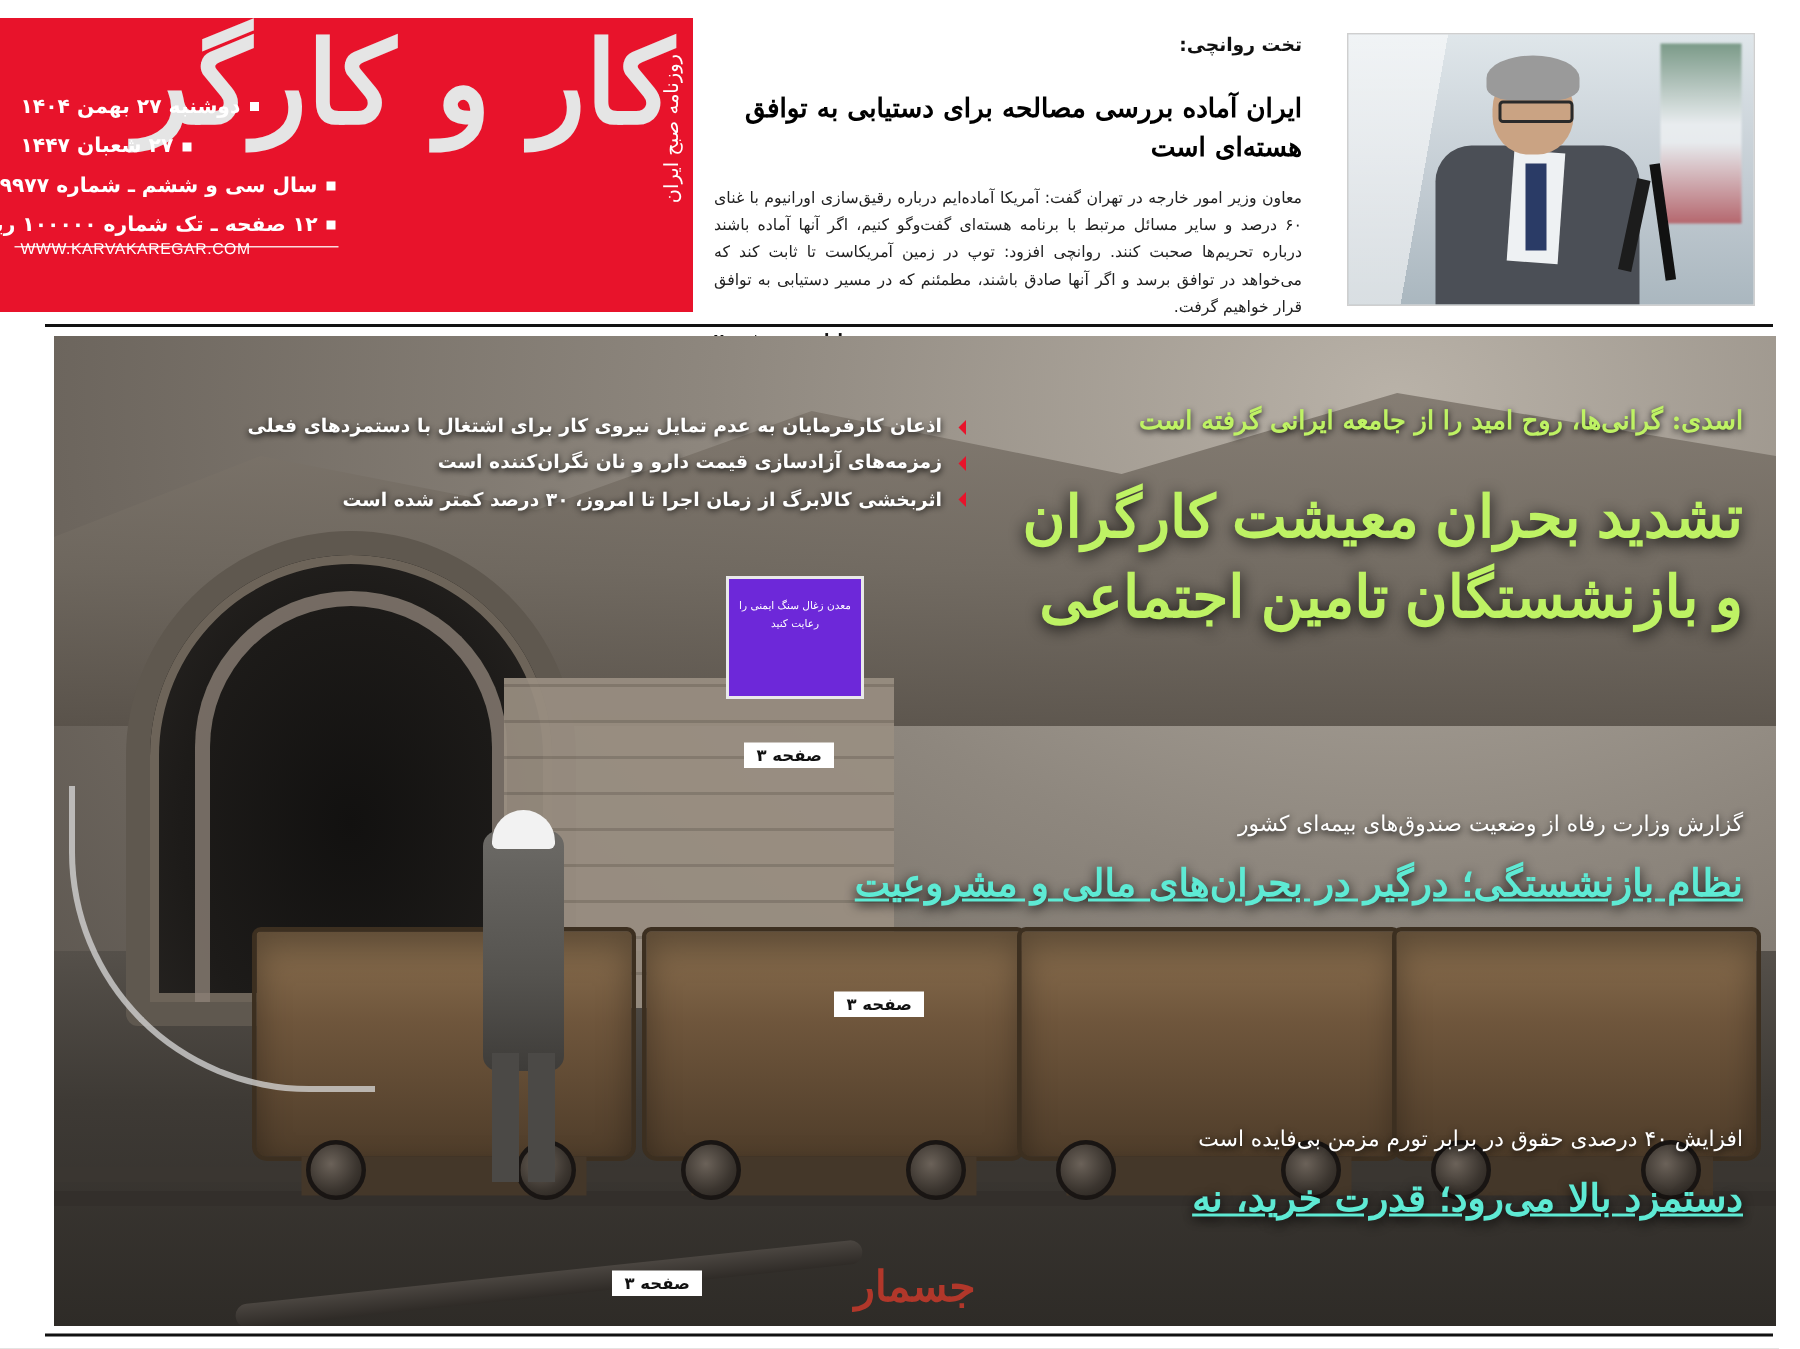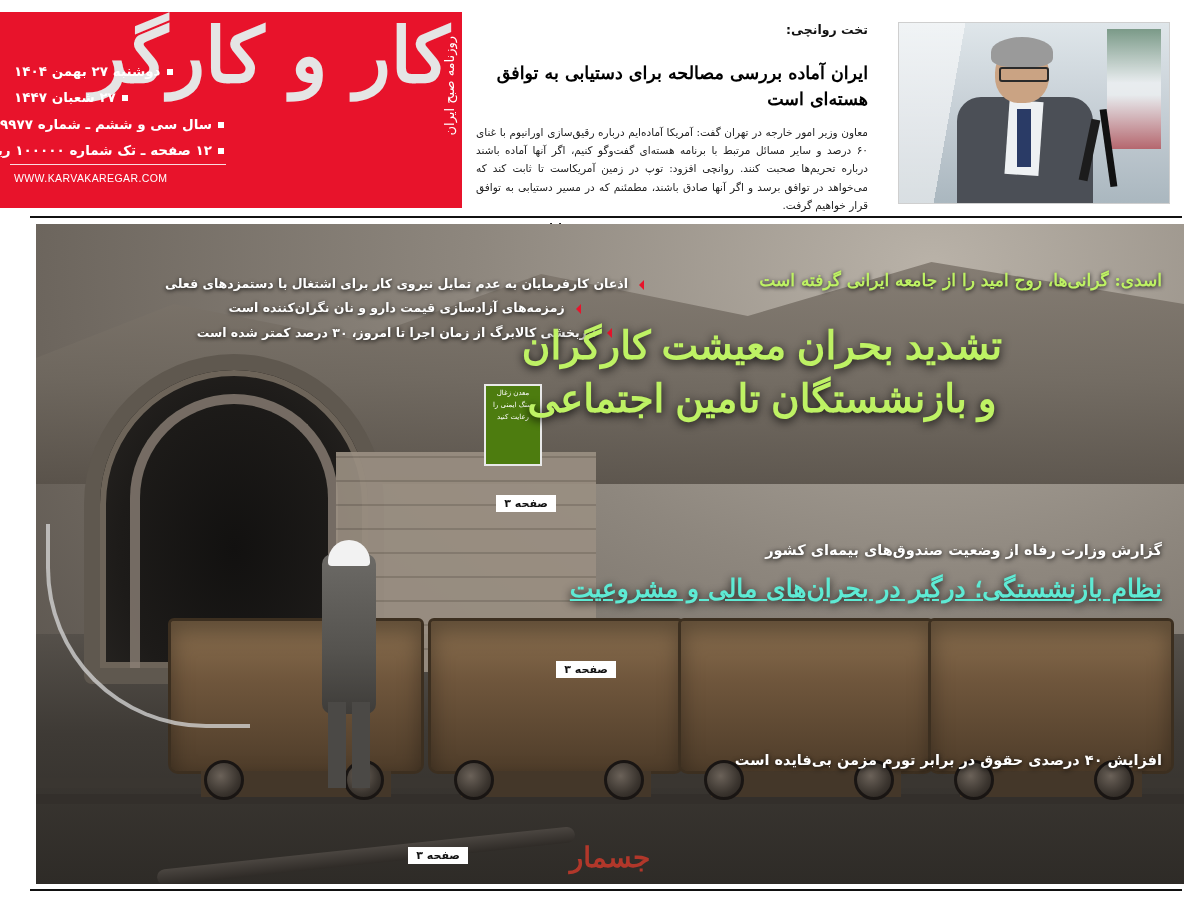--- a/index.html
+++ b/index.html
@@ -100,21 +100,21 @@
     position: absolute;
     left: 10px;
     top: 152px;
     width: 216px;
     height: 1px;
     background: rgba(255,255,255,.85);
   }
   .masthead-site {
     position: absolute;
     left: 14px;
-    top: 160px;
+    top: 148px;
     font-size: 10.5px;
     letter-spacing: .4px;
     color: #fff;
     direction: ltr;
     font-family: "Liberation Sans", sans-serif;
   }
 
   
   .lead {
     width: 392px;
@@ -364,46 +364,46 @@
     position: absolute;
     left: 120px; bottom: 20px;
     width: 420px; height: 16px;
     background: linear-gradient(180deg,#4b4641,#2f2b27);
     transform: rotate(-6deg);
     border-radius: 8px;
   }
   .sign-blue {
     position: absolute;
     left: 448px; top: 160px;
-    width: 58px; height: 82px;
-    background: #4d7c0f;
+    width: 92px; height: 82px;
+    background: #6d28d9;
     border: 2px solid #e9e9e9;
     color: #fff;
     font-size: 7px;
     line-height: 1.7;
-    padding: 2px 4px;
+    padding: 13px 4px;
     box-sizing: border-box;
     text-align: center;
     direction: rtl;
   }
   .watermark {
     position: absolute;
     left: 50%;
     transform: translateX(-50%);
     bottom: 10px;
     color: #c0392b;
     font-family: "DejaVu Serif", serif;
     font-size: 28px;
     font-weight: bold;
     opacity: .9;
     direction: rtl;
   }
 
   
-  .ov { position: absolute; direction: rtl; text-align: center; }
+  .ov { position: absolute; direction: rtl; text-align: right; }
 
   .asadi {
     top: 46px; right: 22px;
     color: #bef264;
     font-size: 17px;
     font-weight: bold;
     text-shadow: 0 1px 4px rgba(0,0,0,.9);
     font-family: "DejaVu Serif","Liberation Serif",serif;
   }
   .bullets {
@@ -440,21 +440,21 @@
     padding: 2px 8px;
     display: inline-block;
   }
   .ref1 { top: 268px; right: 628px; }
   .ref2 { top: 434px; right: 568px; }
   .ref3 { top: 620px; right: 716px; }
 
   .kicker-white {
     color: #fff;
     font-size: 14.5px;
-    font-weight: bold;
+    font-weight: normal;
     text-shadow: 0 1px 5px rgba(0,0,0,.95);
   }
   .k2 { top: 318px; right: 22px; }
   .k3 { top: 528px; right: 22px; }
 
   .sub-title {
     color: #5eead4;
     font-family: "DejaVu Serif","Liberation Serif",serif;
     font-weight: bold;
     font-size: 25px;
@@ -576,19 +576,20 @@
       <span class="page-ref">صفحه ۳</span>
     </div>
 
     <div class="ov kicker-white k2">گزارش وزارت رفاه از وضعیت صندوق‌های بیمه‌ای کشور</div>
     <div class="ov sub-title s2">نظام بازنشستگی؛ درگیر در بحران‌های مالی و مشروعیت</div>
     <div class="ov ref2">
       <span class="page-ref">صفحه ۳</span>
     </div>
 
     <div class="ov kicker-white k3">افزایش ۴۰ درصدی حقوق در برابر تورم مزمن بی‌فایده است</div>
+    <div class="ov sub-title s3">دستمزد بالا می‌رود؛ قدرت خرید، نه</div>
     <div class="ov ref3">
       <span class="page-ref">صفحه ۳</span>
     </div>
   </div>
 
   <div class="hr-bottom"></div>
 </div>
 
 </body></html>

